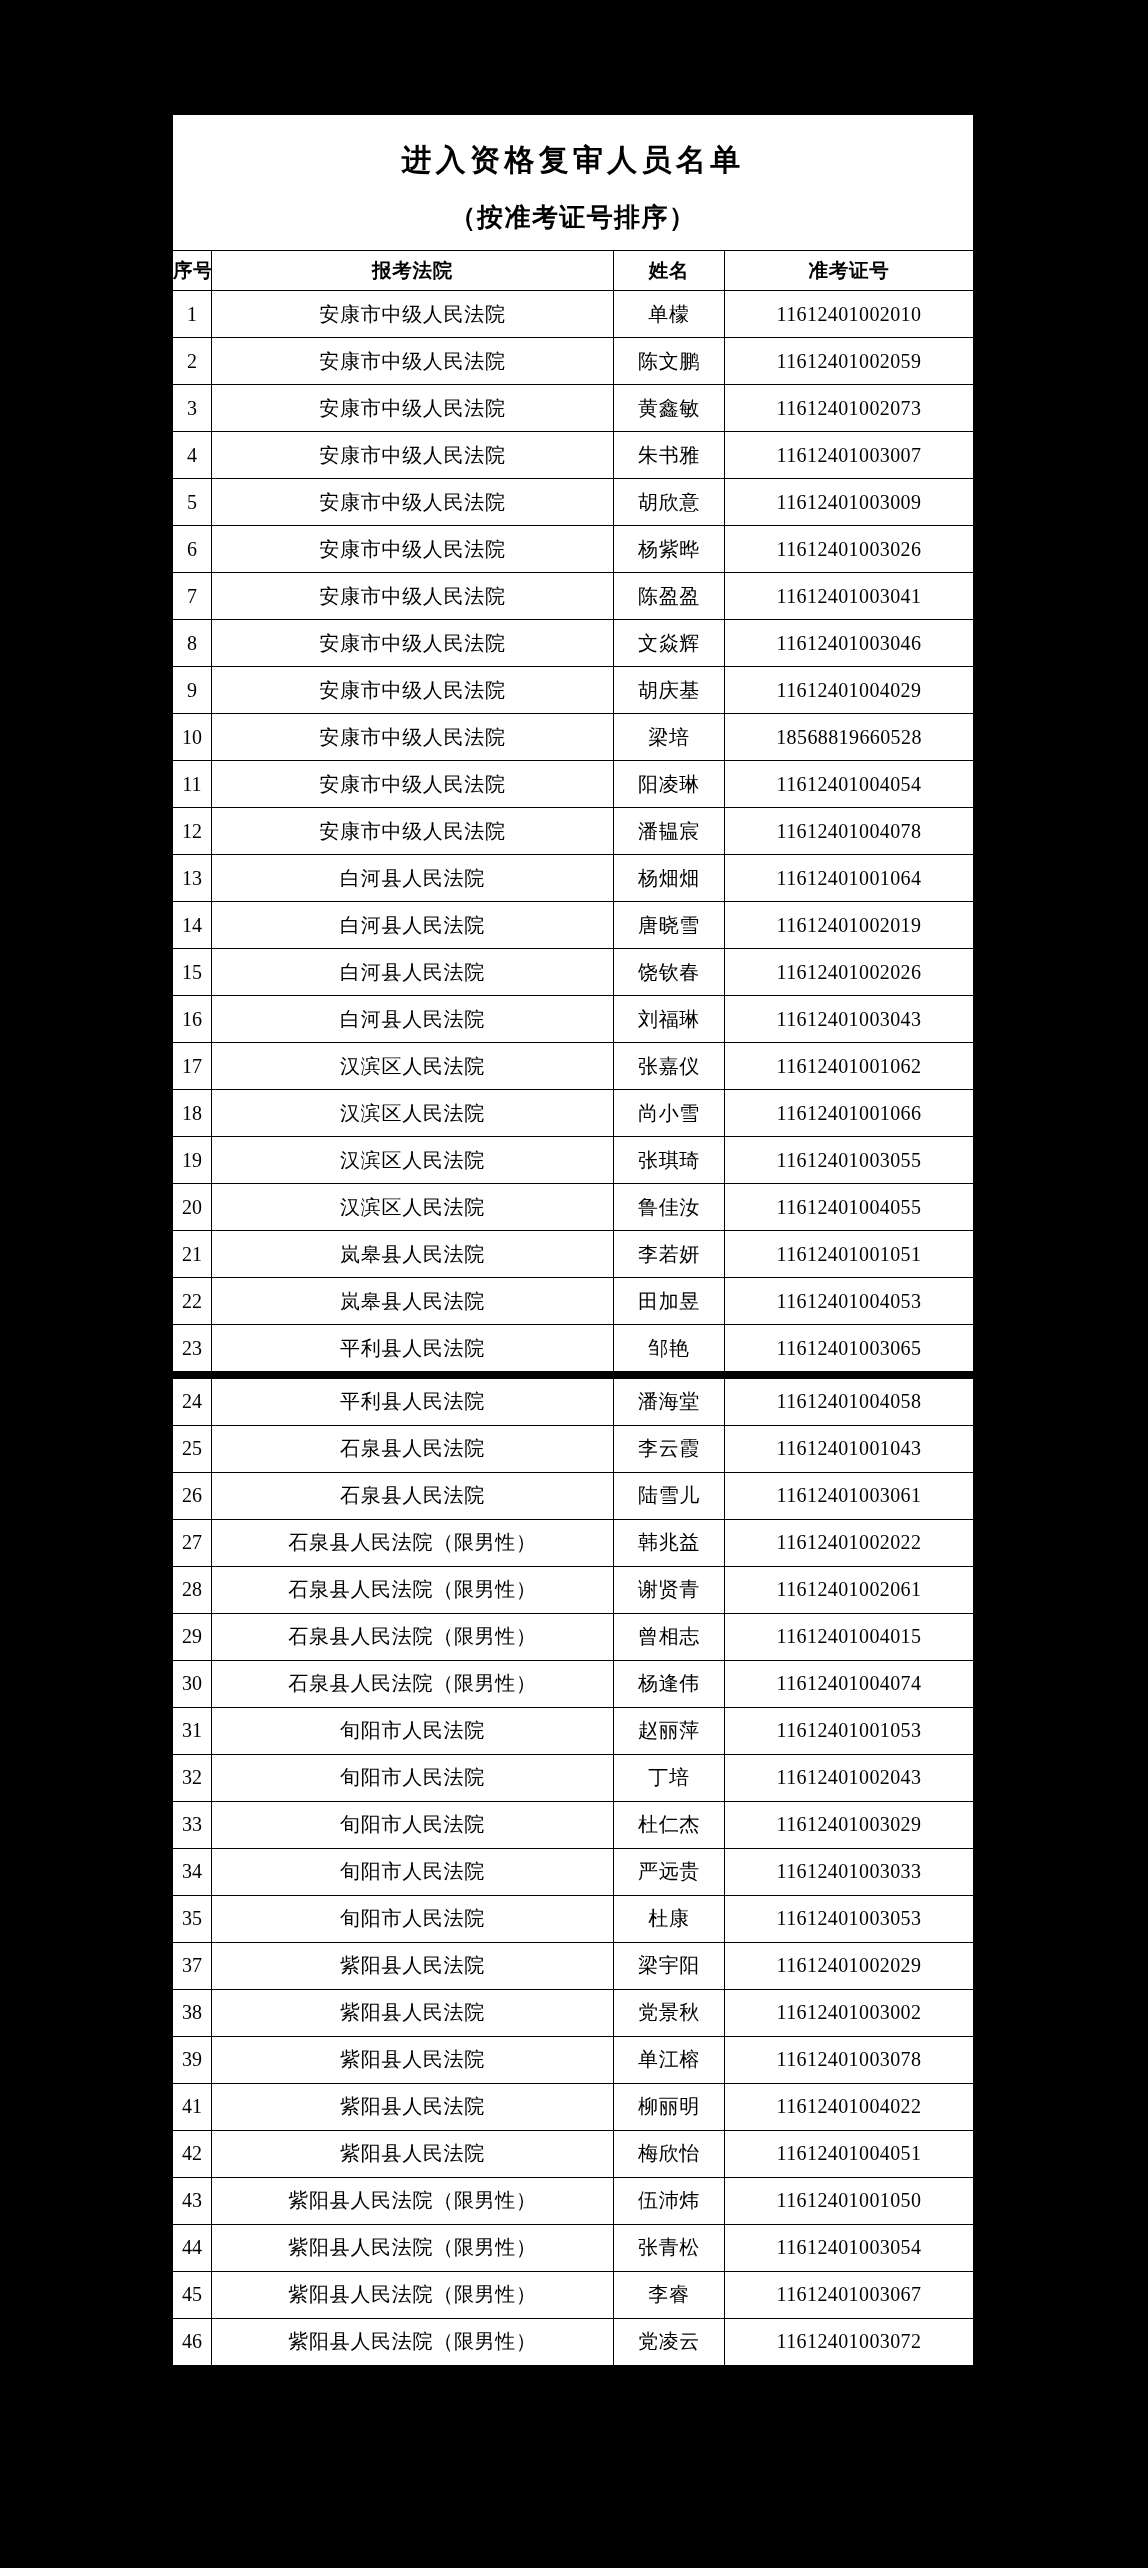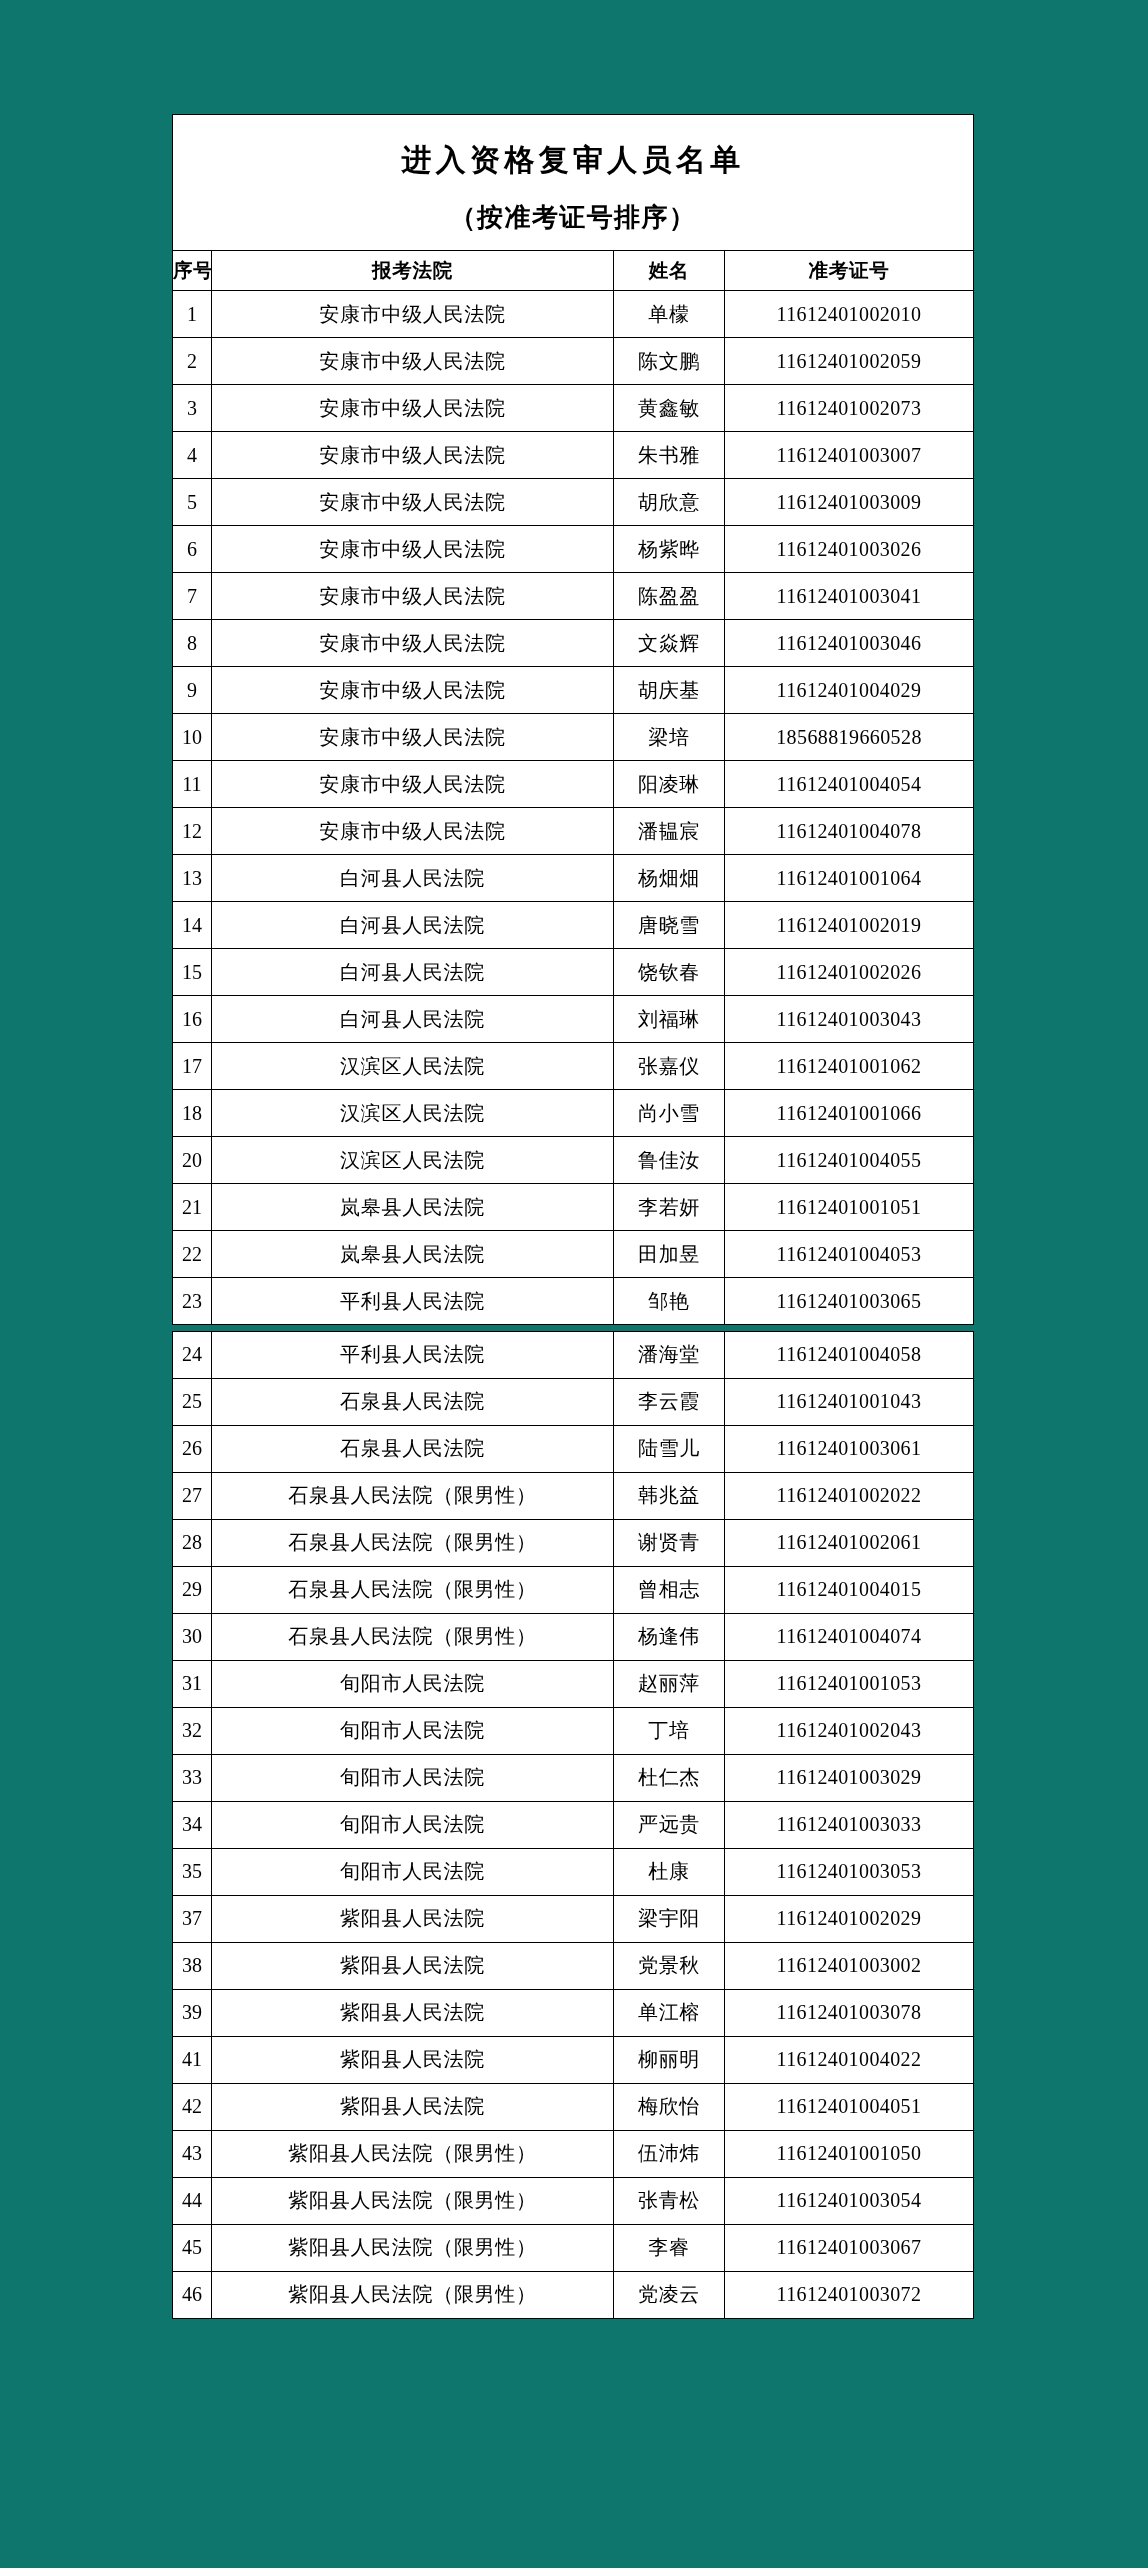--- a/index.html
+++ b/index.html
@@ -4,21 +4,21 @@
 <style>
   html, body {
     margin: 0;
     padding: 0;
     background: #ffffff;
   }
   .page {
     position: relative;
     width: 1148px;
     height: 2568px;
-    background: #0f766e;
+    background: #000000;
     font-family: "Liberation Serif", "DejaVu Serif", serif;
     color: #000000;
   }
   .doc {
     position: absolute;
     left: 172px;
     top: 114px;
     width: 802px;
   }
   table.sheet {
@@ -207,20 +207,26 @@
     <td class="cell-name">张嘉仪</td>
     <td class="cell-ticket">11612401001062</td>
   </tr>
           <tr class="data-row">
     <td class="cell-serial">18</td>
     <td class="cell-court">汉滨区人民法院</td>
     <td class="cell-name">尚小雪</td>
     <td class="cell-ticket">11612401001066</td>
   </tr>
           <tr class="data-row">
+    <td class="cell-serial">19</td>
+    <td class="cell-court">汉滨区人民法院</td>
+    <td class="cell-name">张琪琦</td>
+    <td class="cell-ticket">11612401003055</td>
+  </tr>
+          <tr class="data-row">
     <td class="cell-serial">20</td>
     <td class="cell-court">汉滨区人民法院</td>
     <td class="cell-name">鲁佳汝</td>
     <td class="cell-ticket">11612401004055</td>
   </tr>
           <tr class="data-row">
     <td class="cell-serial">21</td>
     <td class="cell-court">岚皋县人民法院</td>
     <td class="cell-name">李若妍</td>
     <td class="cell-ticket">11612401001051</td>

